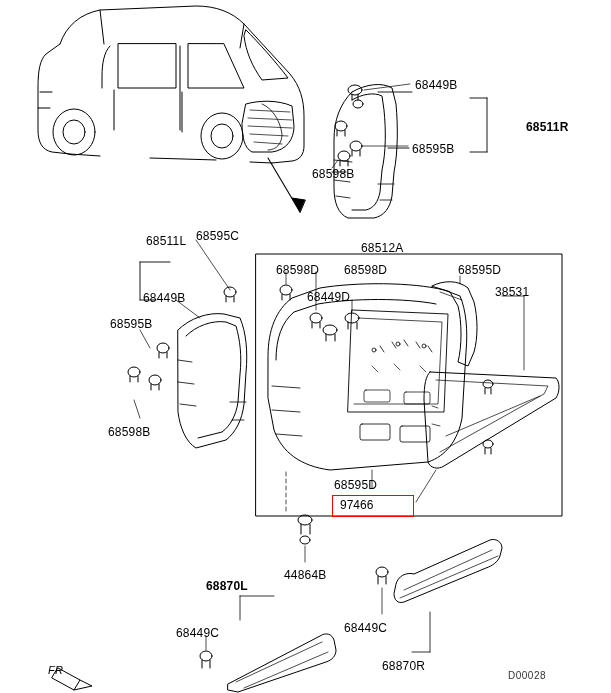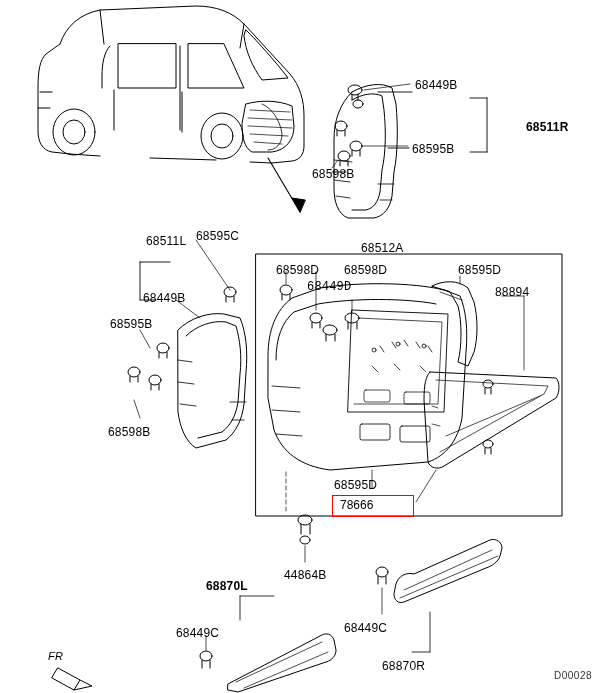--- a/index.html
+++ b/index.html
@@ -31,21 +31,20 @@
     letter-spacing: 0.2px;
   }
   .lbl.fr {
     font-size: 11px;
     font-style: italic;
   }
   .lbl.code {
     font-size: 10px;
     color: #333333;
     letter-spacing: 0.5px;
-    margin-left: 46px;
   }
   .hl-box {
     position: absolute;
     border: 1.5px solid #ff0000;
     background: transparent;
   }
   .hl-label {
     position: absolute;
     font-size: 12px;
     color: #000000;
@@ -287,31 +286,31 @@
   <div class="lbl" style="left:526px; top:120px;font-weight:bold;">68511R</div>
   <div class="lbl" style="left:412px; top:142px;">68595B</div>
   <div class="lbl" style="left:312px; top:167px;">68598B</div>
   <div class="lbl" style="left:361px; top:229px;margin-top:12px;">68512A</div>
   <div class="lbl" style="left:196px; top:229px;text-align:center;">68595C</div>
   <div class="lbl" style="left:146px; top:234px;">68511L</div>
   <div class="lbl" style="left:276px; top:263px;">68598D</div>
   <div class="lbl" style="left:344px; top:263px;">68598D</div>
   <div class="lbl" style="left:458px; top:263px;">68595D</div>
   <div class="lbl" style="left:143px; top:291px;">68449B</div>
-  <div class="lbl" style="left:307px; top:280px;font-family:Liberation Mono, monospace;">68449D</div>
-  <div class="lbl" style="left:495px; top:285px;">88894</div>
+  <div class="lbl" style="left:307px; top:290px;">68449D</div>
+  <div class="lbl" style="left:495px; top:285px;">38531</div>
   <div class="lbl" style="left:110px; top:317px;">68595B</div>
   <div class="lbl" style="left:108px; top:425px;">68598B</div>
   <div class="lbl" style="left:334px; top:478px;">68595D</div>
   <div class="lbl" style="left:284px; top:568px;">44864B</div>
   <div class="lbl" style="left:206px; top:579px;font-weight:bold;">68870L</div>
   <div class="lbl" style="left:176px; top:626px;">68449C</div>
   <div class="lbl" style="left:344px; top:621px;">68449C</div>
   <div class="lbl" style="left:382px; top:659px;">68870R</div>
 
   <div class="hl-box" style="left:332px; top:495px; width:80px; height:20px;"></div>
-  <div class="hl-label" style="left:337px; top:497px;">78666</div>
-
-  <div class="lbl fr" style="left:48px; top:650px;text-align:center;">FR</div>
+  <div class="hl-label" style="left:337px; top:497px;">97466</div>
+
+  <div class="lbl fr" style="left:48px; top:664px;text-align:center;">FR</div>
 
   <div class="lbl code" style="left:508px; top:670px;">D00028</div>
 
 </div>
 
 </body></html>

